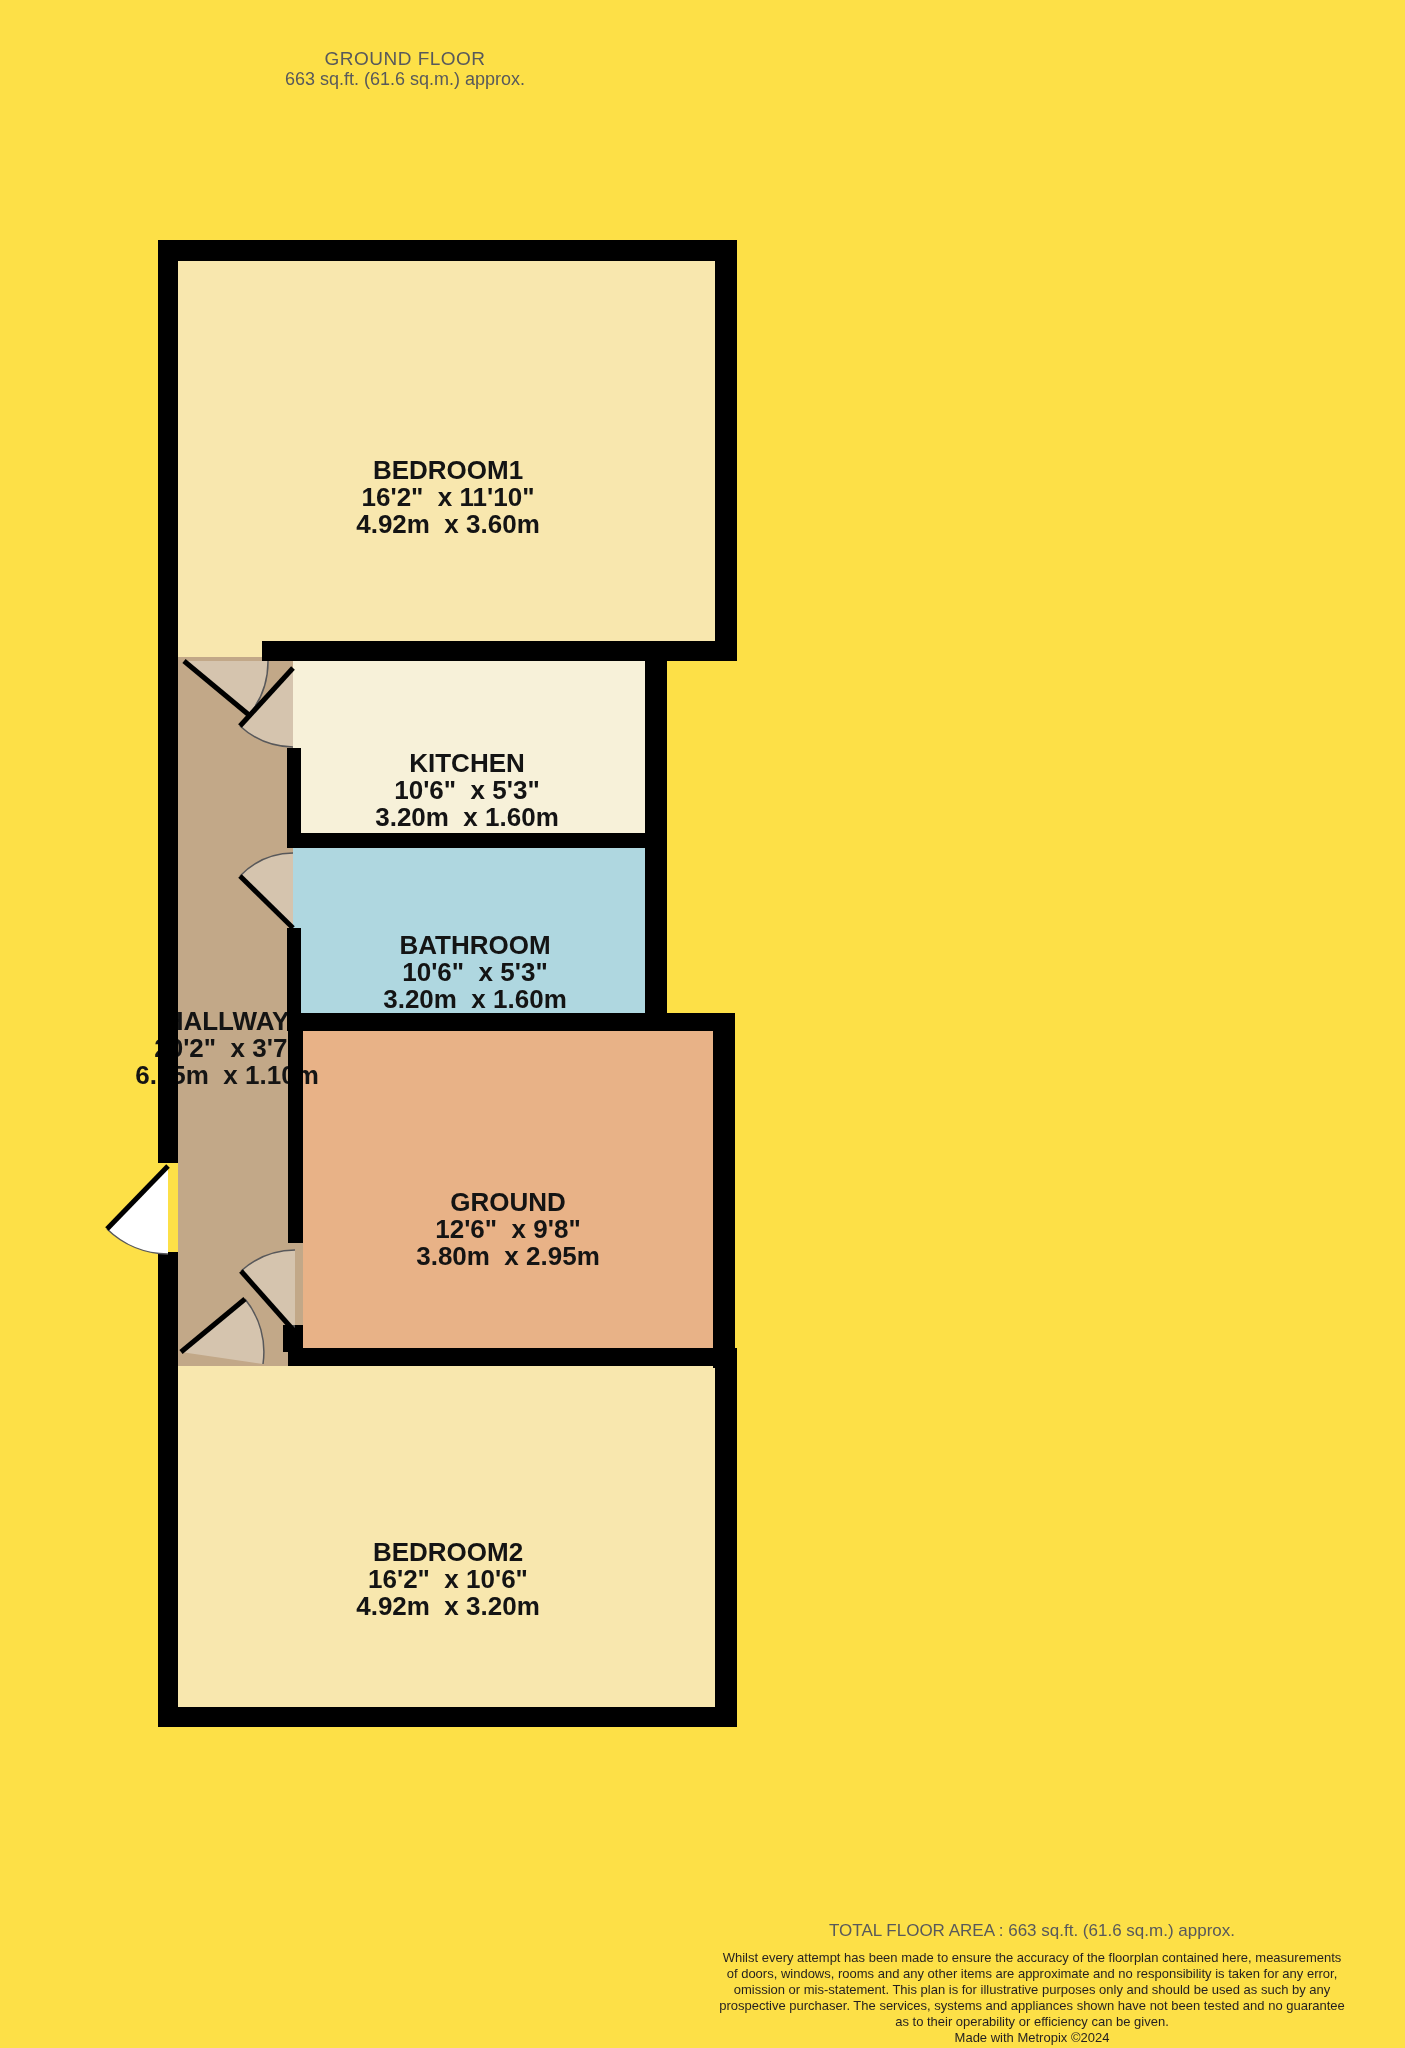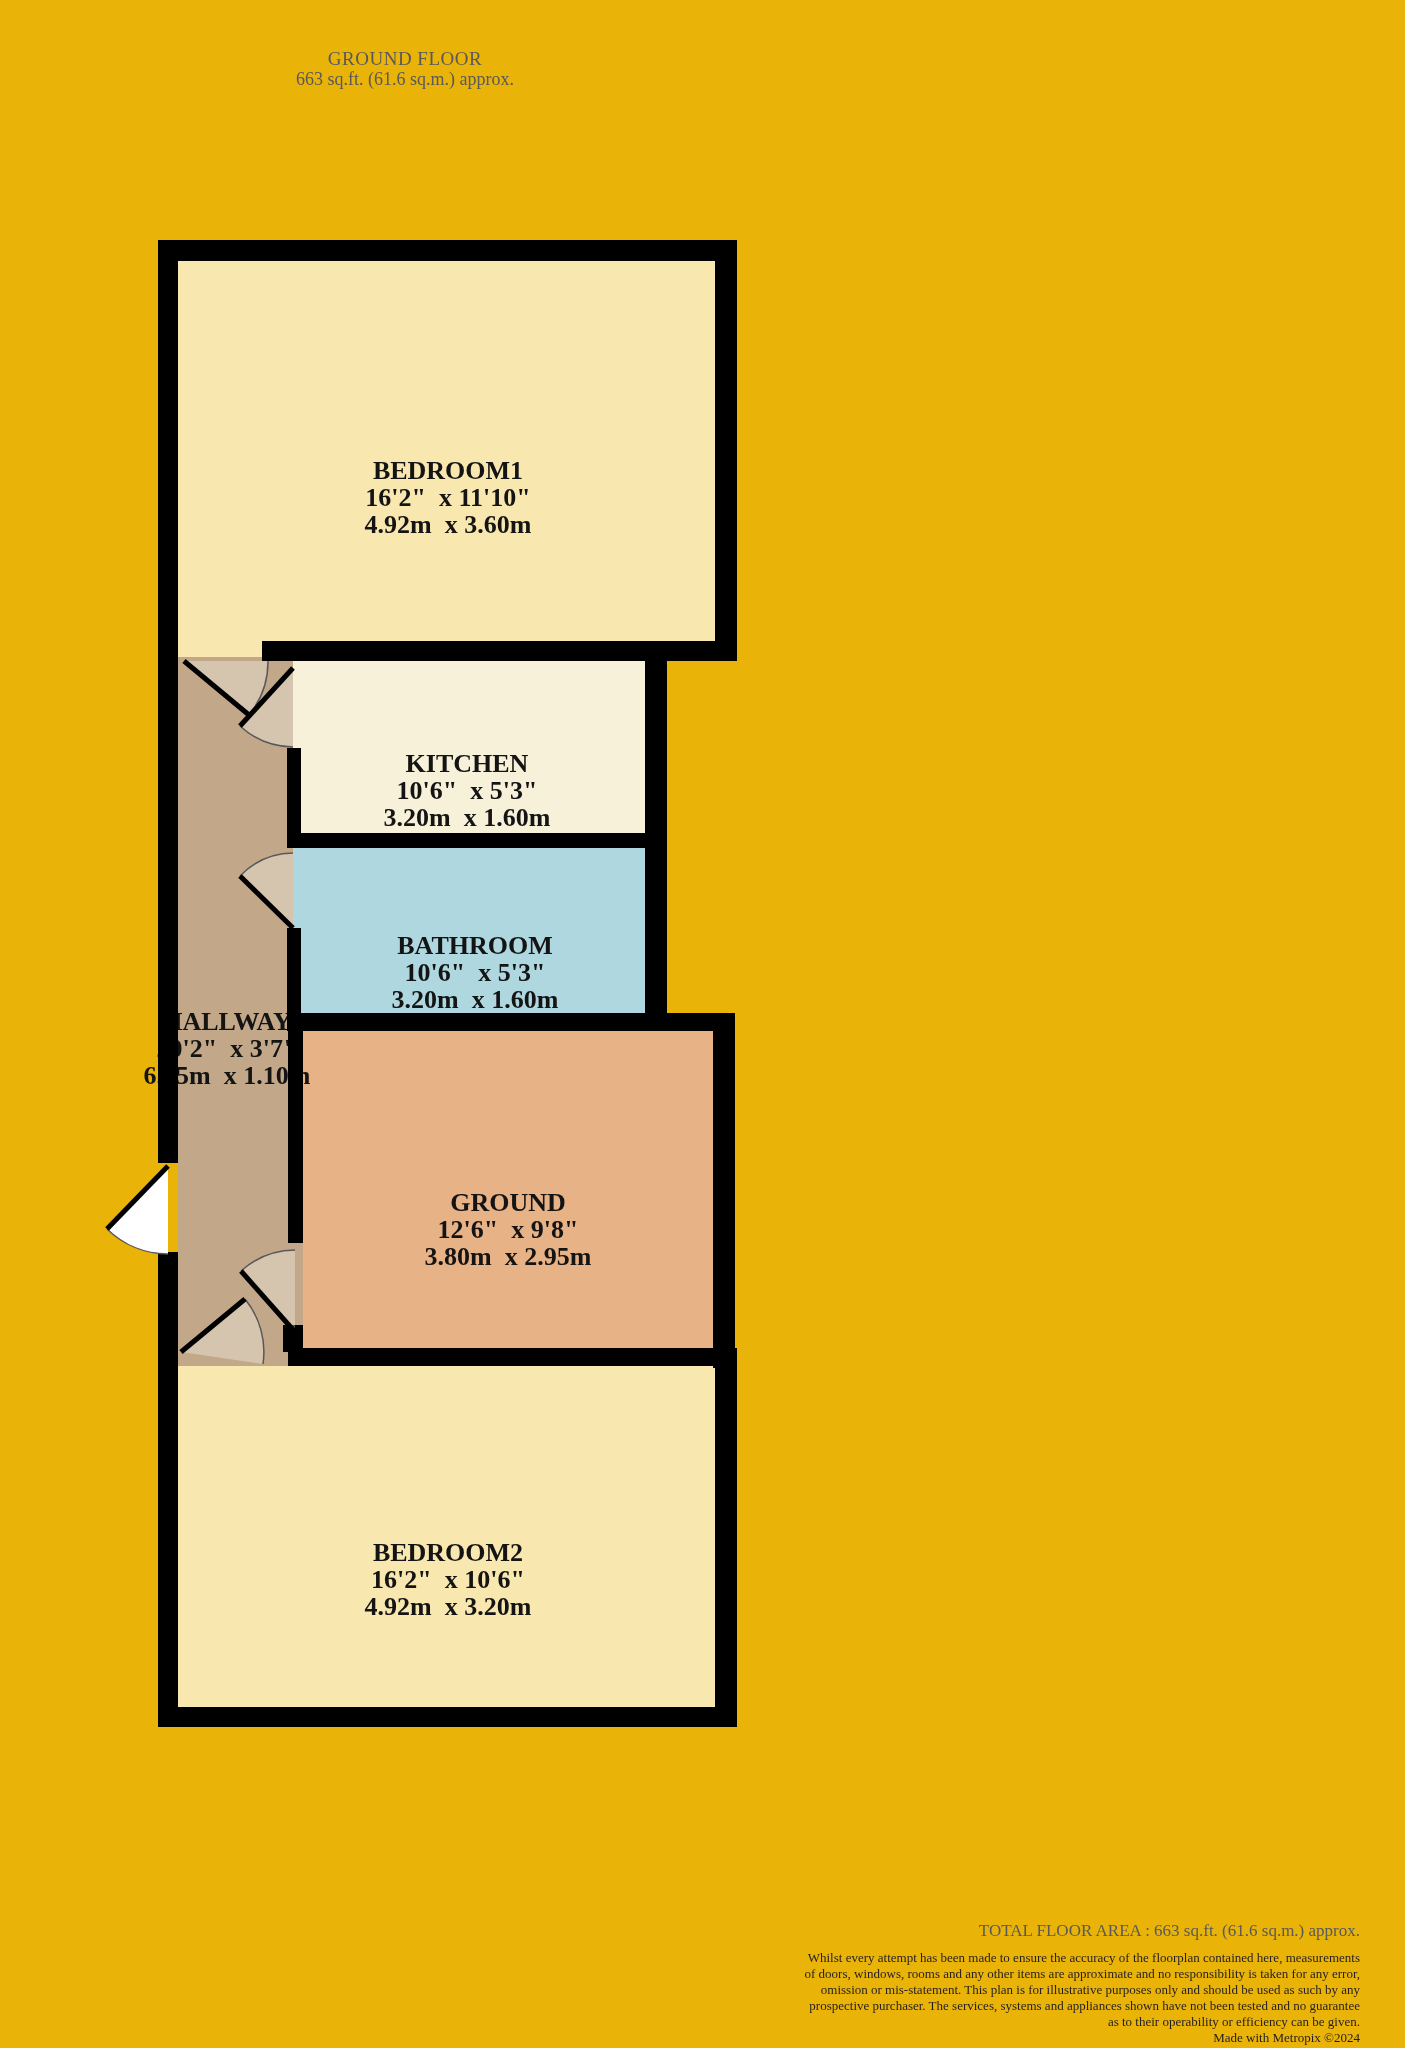--- a/index.html
+++ b/index.html
@@ -1,31 +1,31 @@
 <!DOCTYPE html>
 <html><head>
 <meta charset="utf-8">
 <style>
   html,body{margin:0;padding:0;background:#ffffff;}
   body{font-family:"Liberation Sans", sans-serif;}
-  .page{position:relative;width:1405px;height:2048px;background:#eab308;overflow:hidden;font-family:Liberation Serif, serif;}
+  .page{position:relative;width:1405px;height:2048px;background:#fde047;overflow:hidden;}
 
   .plan-header{position:absolute;left:245px;top:48px;width:320px;text-align:center;color:#58595b;}
   .plan-header .t1{font-size:19px;line-height:21px;letter-spacing:0.5px;}
   .plan-header .t2{font-size:18px;line-height:20px;}
 
   .room-fill{position:absolute;z-index:0;}
   .wall{position:absolute;background:#000000;z-index:2;}
 
   .room-label{position:absolute;z-index:1;width:340px;text-align:center;color:#141414;font-weight:bold;margin-top:40px;}
   .room-label span{display:block;font-size:26px;line-height:27px;white-space:pre;}
 
   .doors{position:absolute;left:0;top:0;z-index:3;pointer-events:none;}
 
-  .footer{position:absolute;left:640px;top:1920px;width:720px;text-align:right;}
+  .footer{position:absolute;left:672px;top:1920px;width:720px;text-align:center;}
   .footer .total{font-size:17px;line-height:22px;color:#58595b;margin-bottom:8px;}
   .footer .disclaimer{font-size:13px;line-height:16px;color:#231f20;white-space:pre-line;}
   .footer .credit{font-size:13px;line-height:16px;color:#231f20;}
 </style>
 </head>
 <body>
 
 <div class="page">
 
   <div class="plan-header">

